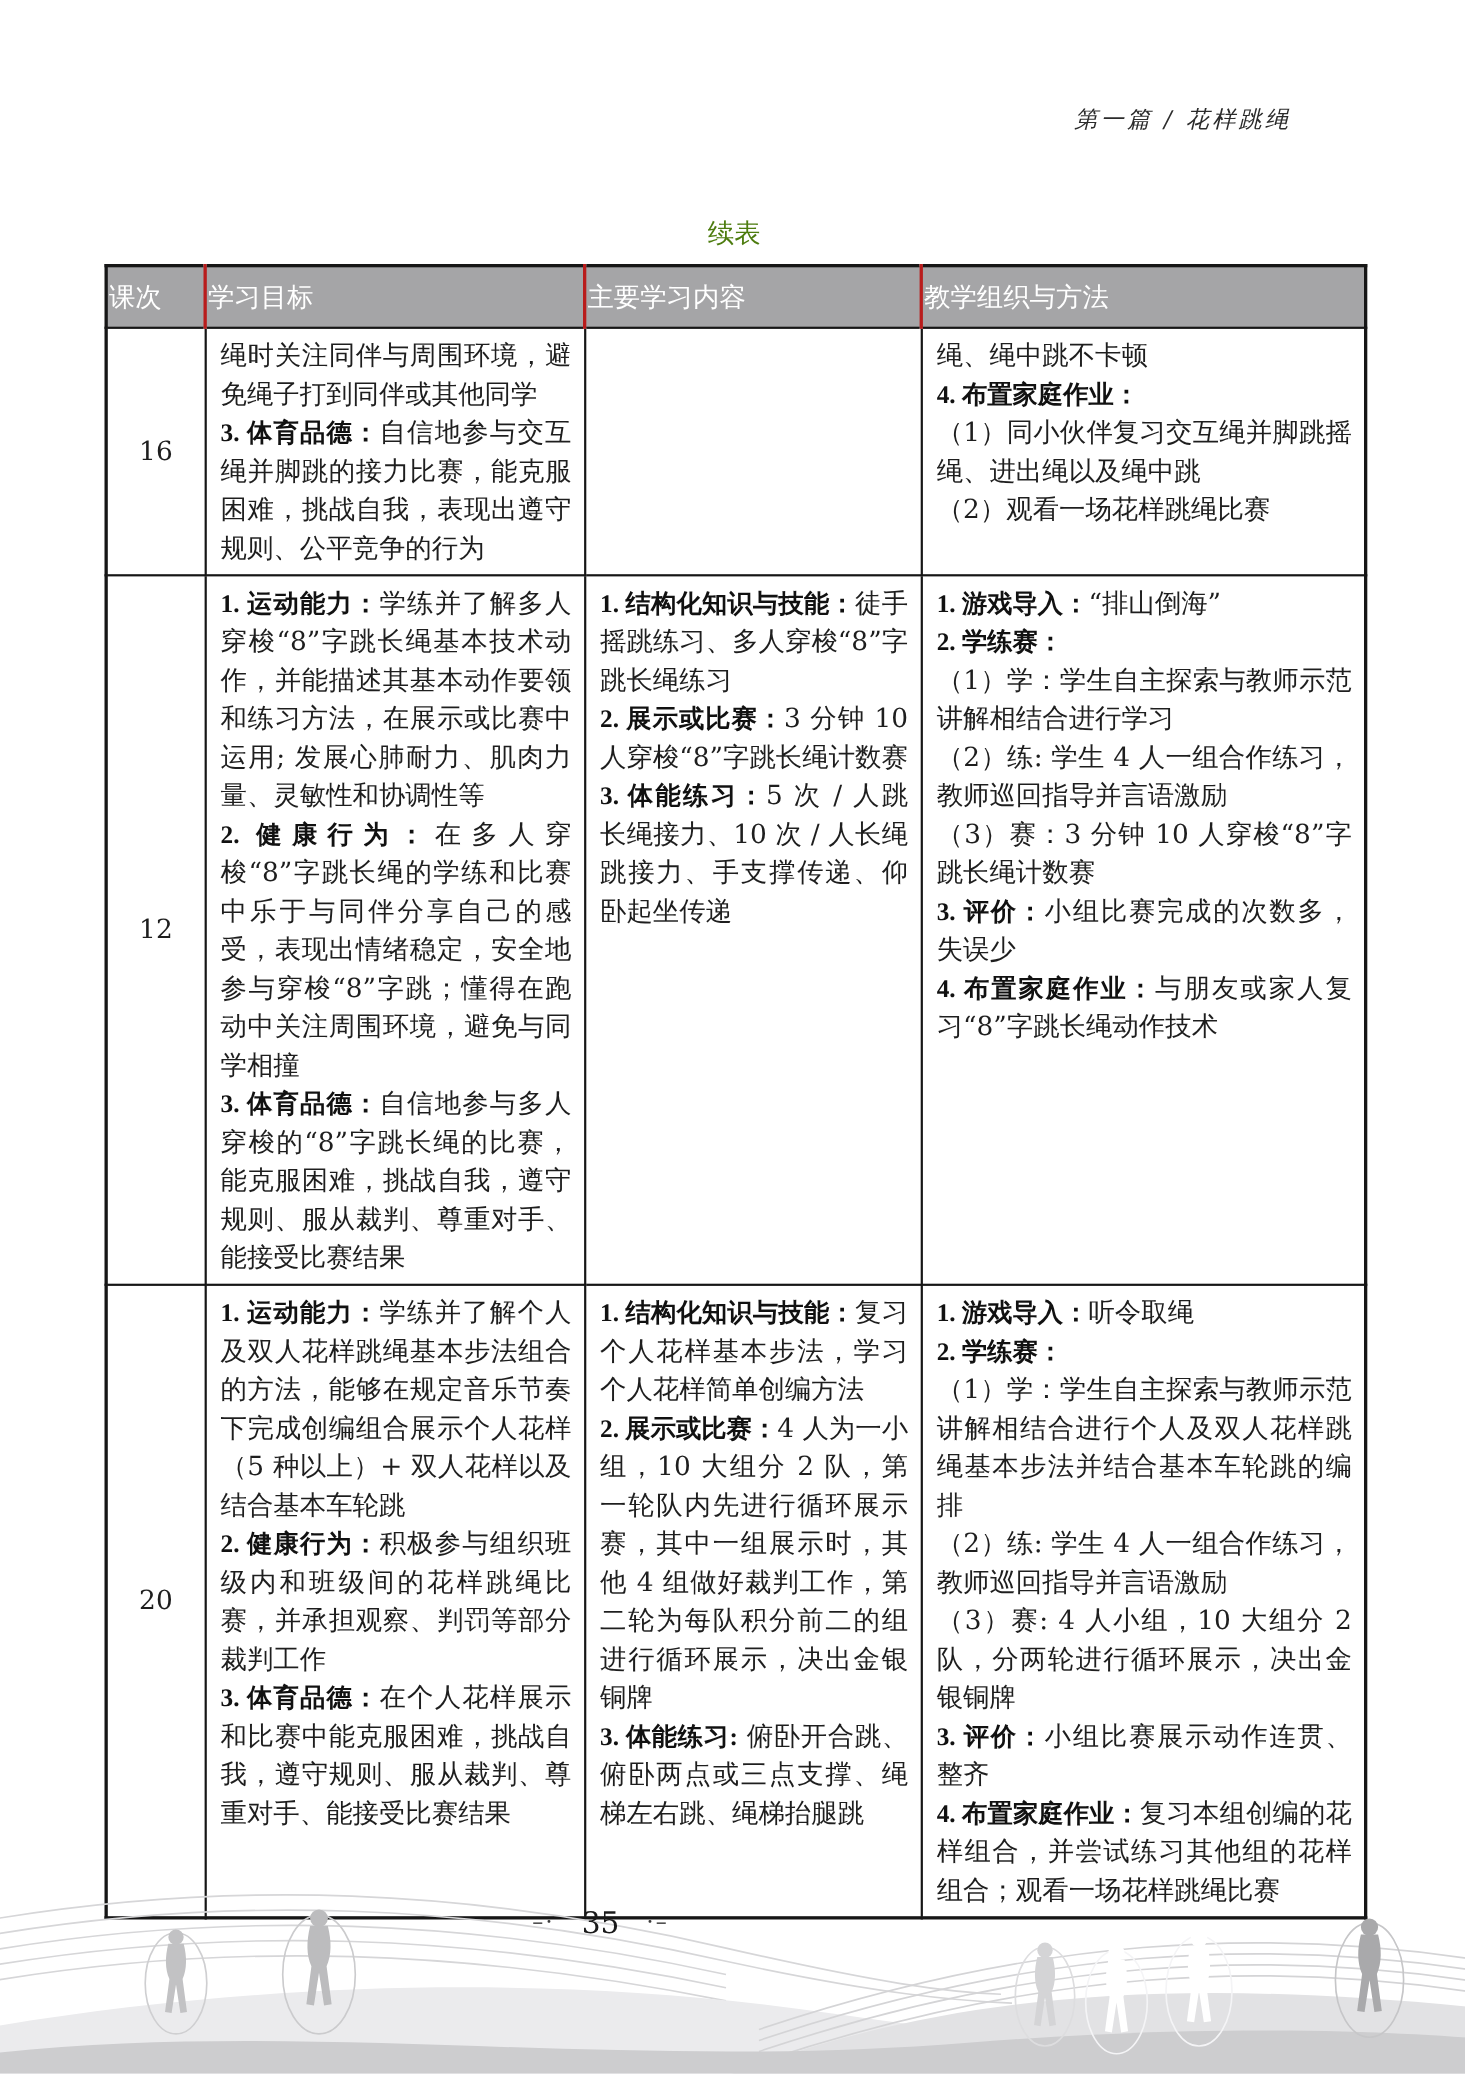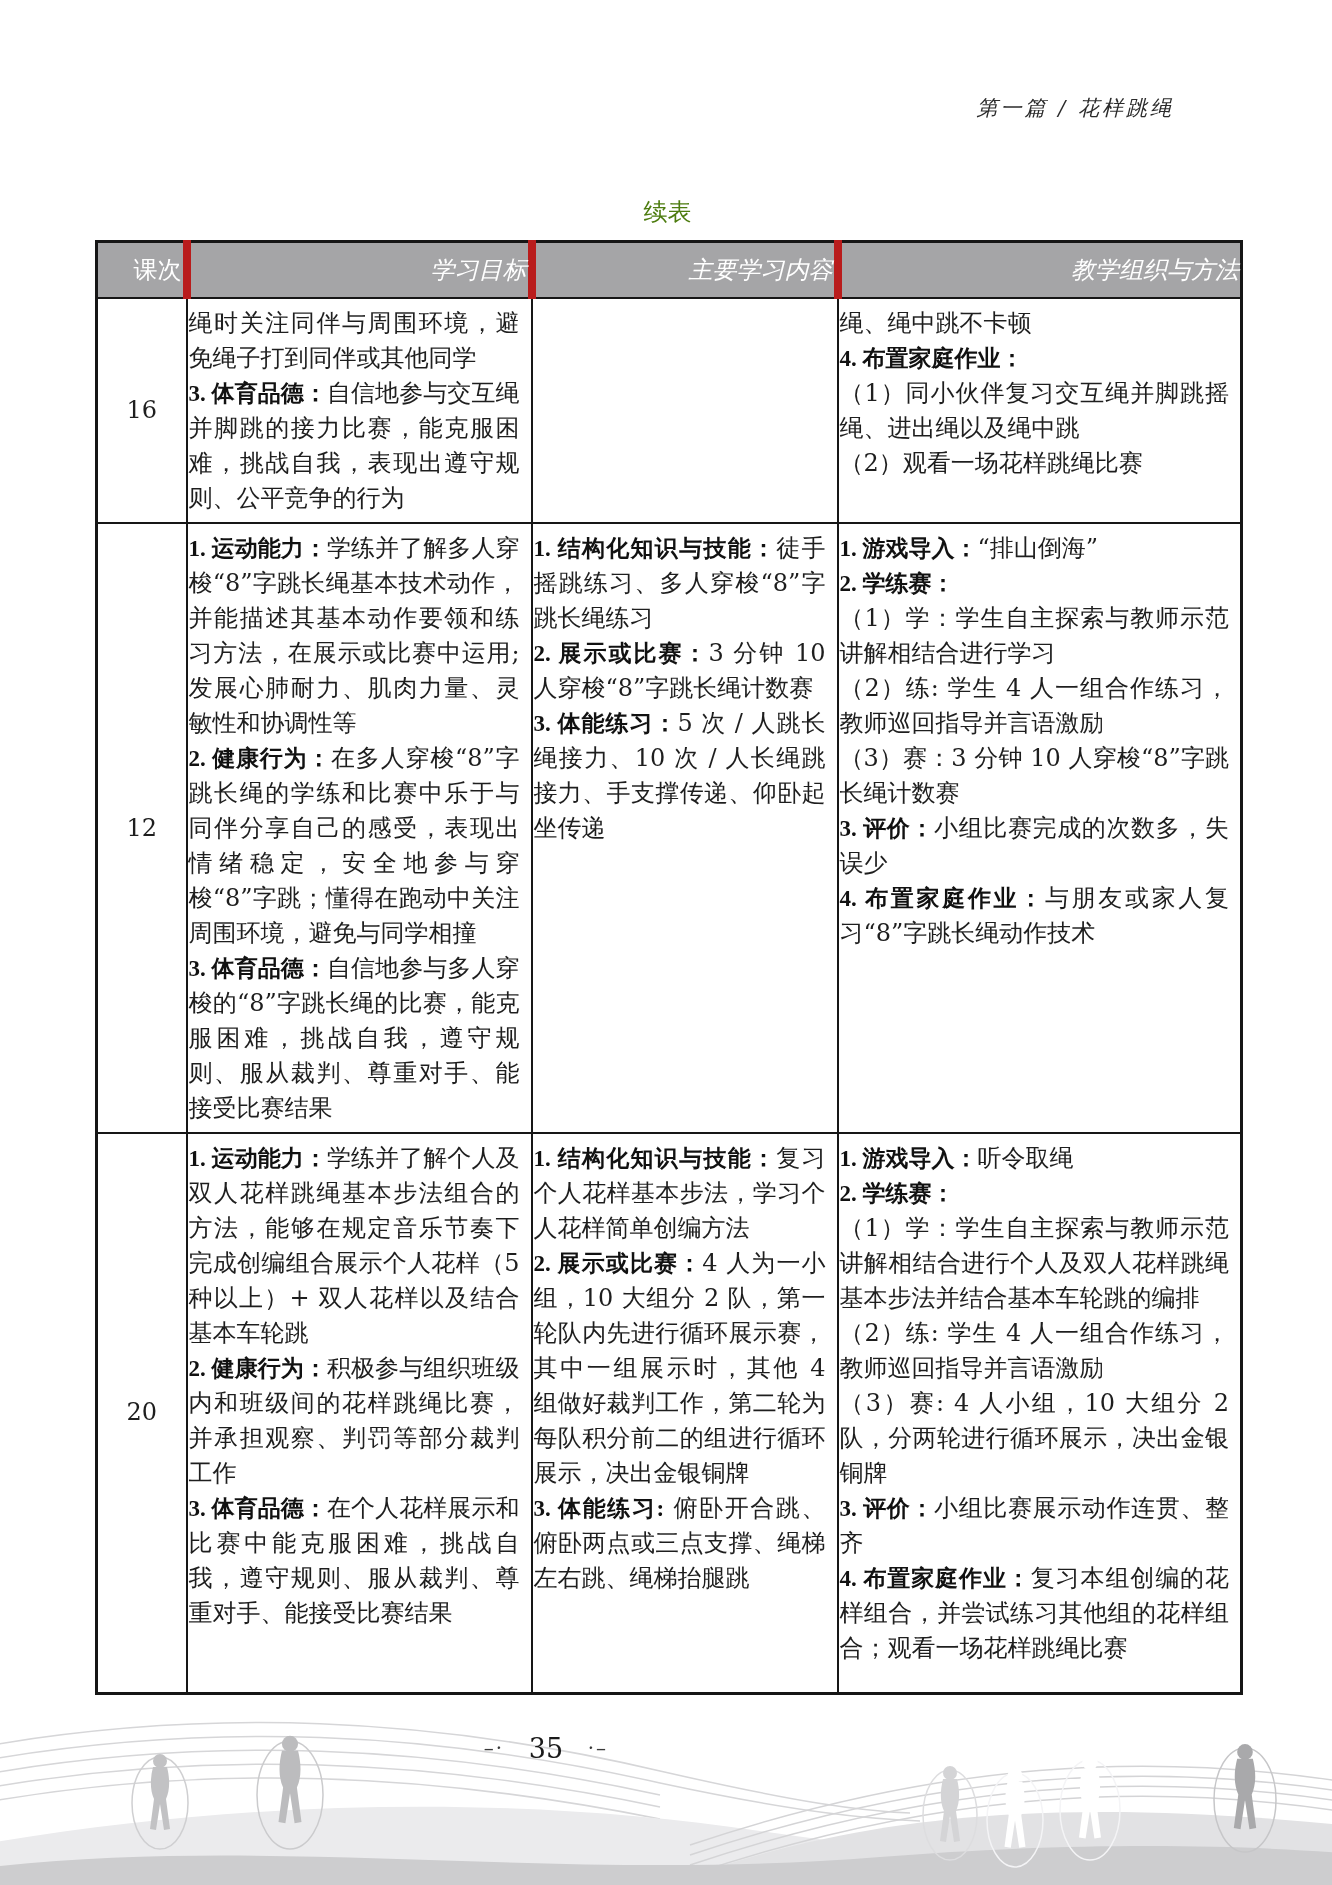--- a/index.html
+++ b/index.html
@@ -16,28 +16,28 @@
     font-size:24px;color:#4d7c0f;
   }
   table.lesson-table{
     position:absolute;left:95px;top:240px;width:1145px;
     border-collapse:collapse;table-layout:fixed;
     border:3px solid #161616;
   }
   th{
     background:#a5a5a7;color:#ffffff;
     font-family:"DejaVu Sans","Liberation Sans",sans-serif;
-    font-weight:normal;font-size:24px;height:52px;text-align:right;
+    font-weight:normal;font-size:24px;height:52px;text-align:left;
     border-bottom:2px solid #161616;
   }
-  th + th{border-left:8px solid #b91c1c;font-style:italic;}
+  th + th{border-left:3px solid #b91c1c;}
   col.c1{width:90px;} col.c2{width:345px;} col.c3{width:306px;} col.c4{width:404px;}
   td{
     border:2px solid #161616;vertical-align:top;
-    padding:7px 11px 6px 1px;
+    padding:7px 11px 6px 13px;
     font-size:24px;line-height:35px;
   }
   tr.row-16{height:219px;}
   tr.row-17{height:585px;}
   tr.row-18{height:560px;}
   td.lesson-cell{
     vertical-align:middle;text-align:center;padding:0;font-size:24px;
   }
   .para{
     text-align:justify;text-justify:inter-character;text-justify:inter-ideograph;

